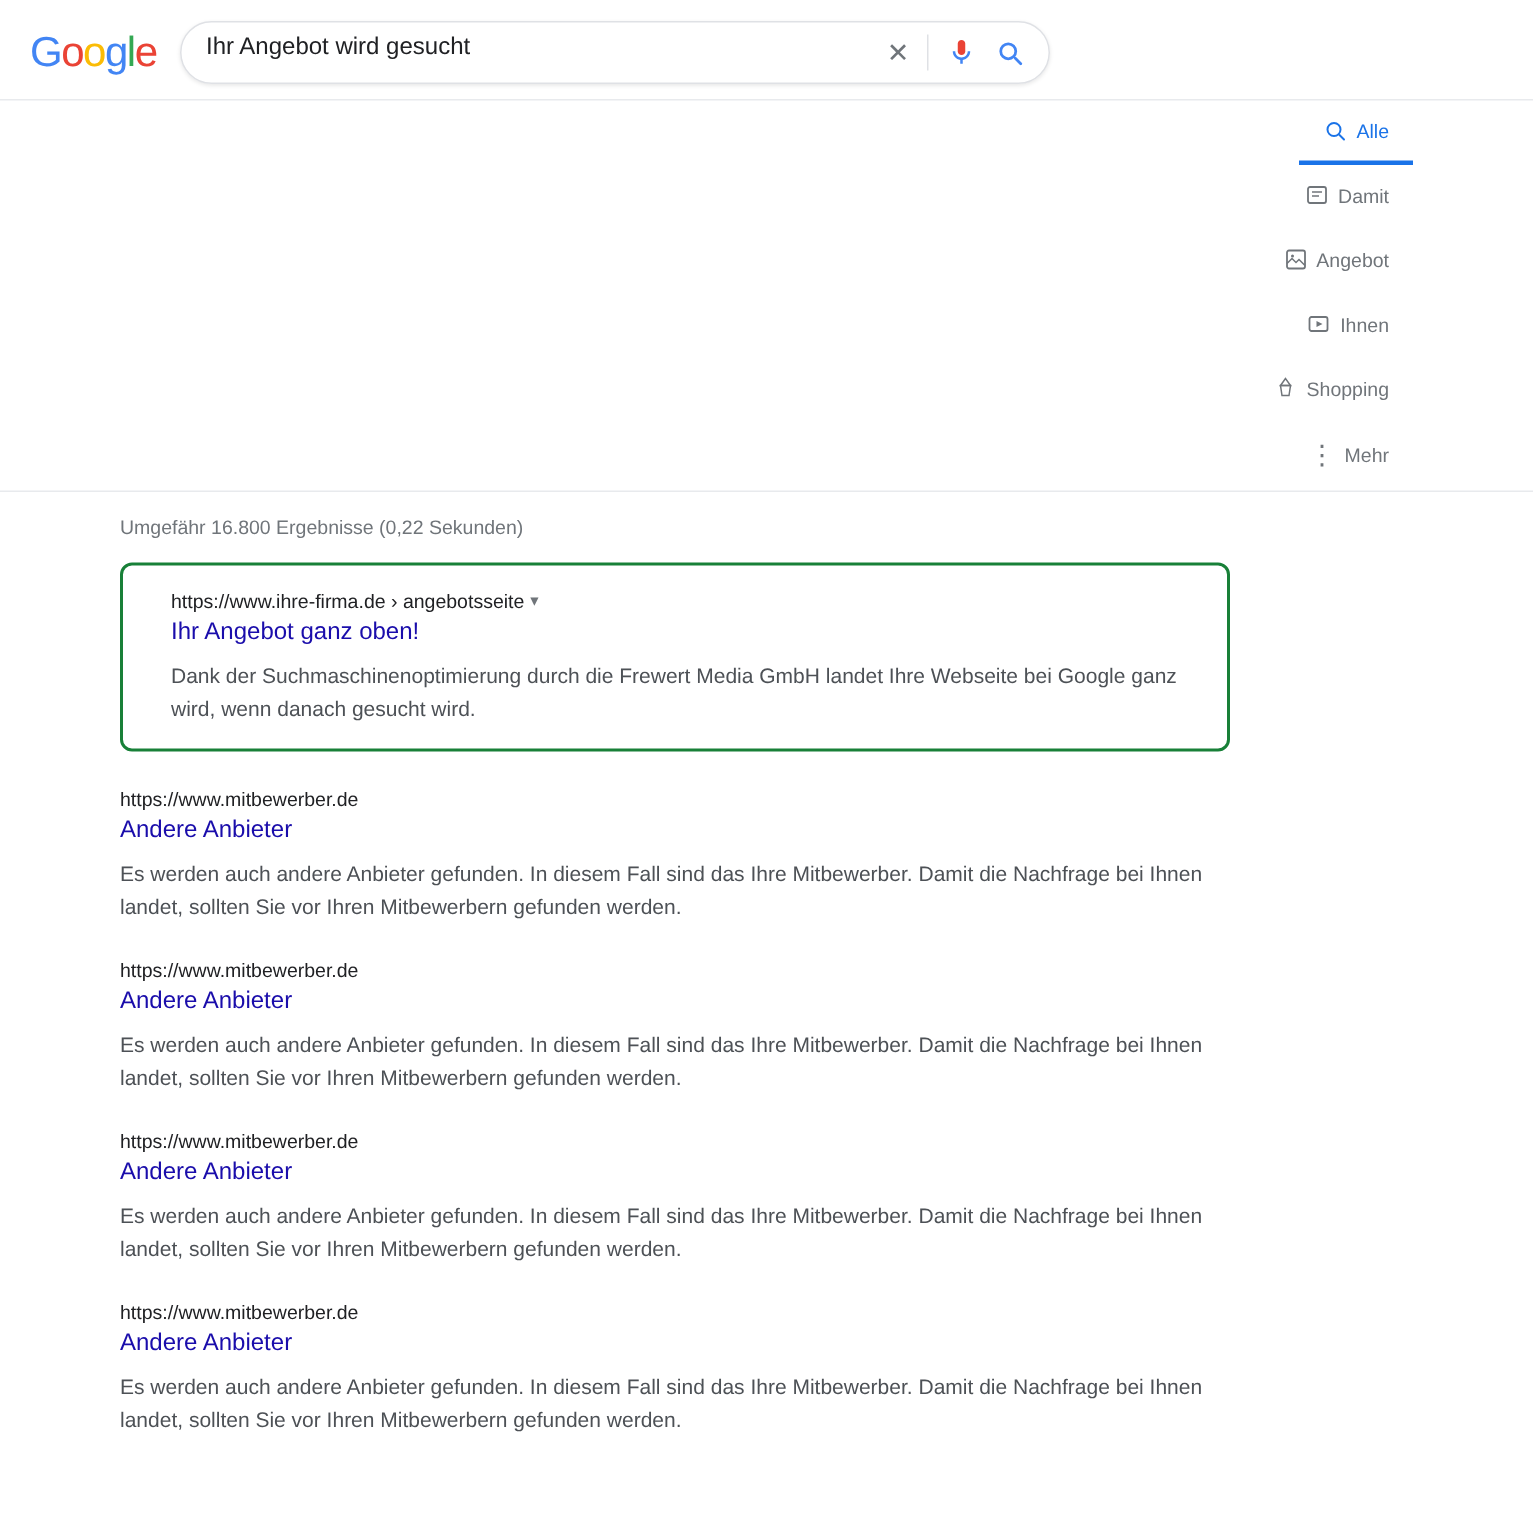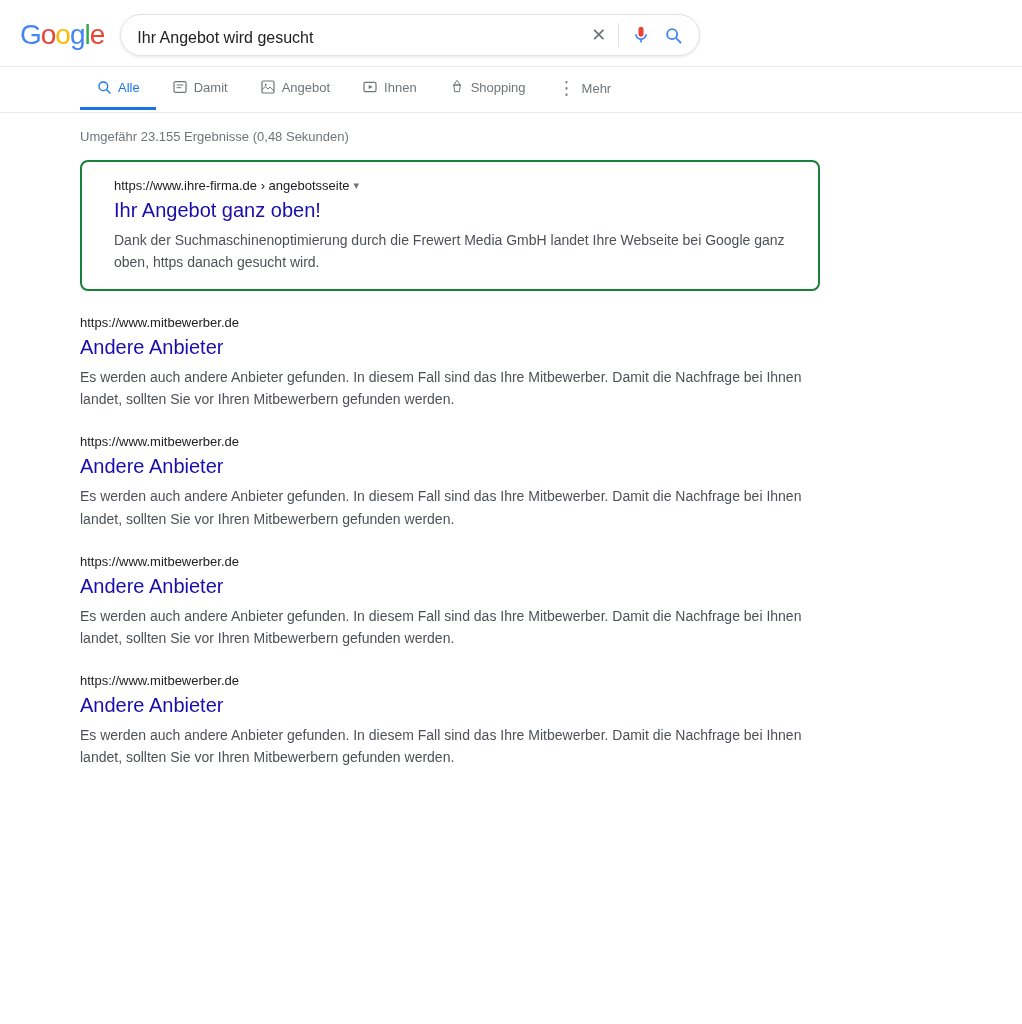--- a/index.html
+++ b/index.html
@@ -28,21 +28,21 @@
       flex-shrink: 0;
       text-decoration: none;
     }
     .g-blue { color: #4285F4; }
     .g-red { color: #EA4335; }
     .g-yellow { color: #FBBC05; }
     .g-green { color: #34A853; }
 
     .search-bar {
       display: flex;
-      align-items: flex-end;
+      align-items: flex-start;
       border: 1px solid #dfe1e5;
       border-radius: 24px;
       padding: 8px 16px;
       flex: 1;
       max-width: 580px;
       box-shadow: 0 1px 3px rgba(0,0,0,0.1);
       gap: 12px;
     }
 
     .search-input {
@@ -74,24 +74,25 @@
     }
 
     .mic-icon {
       width: 20px;
       height: 20px;
     }
 
     
     .nav-tabs {
       display: flex;
-      align-items: flex-start;
+      align-items: flex-end;
       padding: 0 80px;
       border-bottom: 1px solid #e8eaed;
       gap: 0;
+      flex-direction: column;
     }
 
     .nav-tab {
       display: flex;
       align-items: center;
       gap: 6px;
       padding: 12px 16px;
       font-size: 13px;
       color: #70757a;
       cursor: pointer;
@@ -137,21 +138,21 @@
       align-items: center;
       gap: 4px;
     }
 
     .result-url .arrow {
       font-size: 11px;
       color: #70757a;
     }
 
     .result-title {
-      font-size: 20px;
+      font-size: 16px;
       color: #1a0dab;
       text-decoration: none;
       cursor: pointer;
       margin-bottom: 6px;
       display: block;
       line-height: 1.3;
     }
 
     .result-desc {
       font-size: 14px;
@@ -229,29 +230,29 @@
     </svg>
     <span>Shopping</span>
   </a>
   <a href="#" class="nav-tab">
     <span style="font-size:18px;color:#70757a;line-height:1">⋮</span>
     <span>Mehr</span>
   </a>
 </nav>
 
 <div class="results-area">
-  <p class="results-count">Umgefähr 23.155 Ergebnisse (0,48 Sekunden)</p>
+  <p class="results-count">Umgefähr 16.800 Ergebnisse (0,22 Sekunden)</p>
 
   <div class="featured-result">
     <div class="result-url">
       <span>https://www.ihre-firma.de › angebotsseite</span>
       <span class="arrow">▾</span>
     </div>
     <a href="#" class="result-title">Ihr Angebot ganz oben!</a>
-    <p class="result-desc">Dank der Suchmaschinenoptimierung durch die Frewert Media GmbH landet Ihre Webseite bei Google ganz oben, https danach gesucht wird.</p>
+    <p class="result-desc">Dank der Suchmaschinenoptimierung durch die Frewert Media GmbH landet Ihre Webseite bei Google ganz wird, wenn danach gesucht wird.</p>
   </div>
 
   <div id="result-items-container">
       <div class="result-item">
       <div class="result-url">
         <span>https://www.mitbewerber.de</span>
       </div>
       <a href="#" class="result-title">Andere Anbieter</a>
       <p class="result-desc">Es werden auch andere Anbieter gefunden. In diesem Fall sind das Ihre Mitbewerber. Damit die Nachfrage bei Ihnen landet, sollten Sie vor Ihren Mitbewerbern gefunden werden.</p>
     </div>

